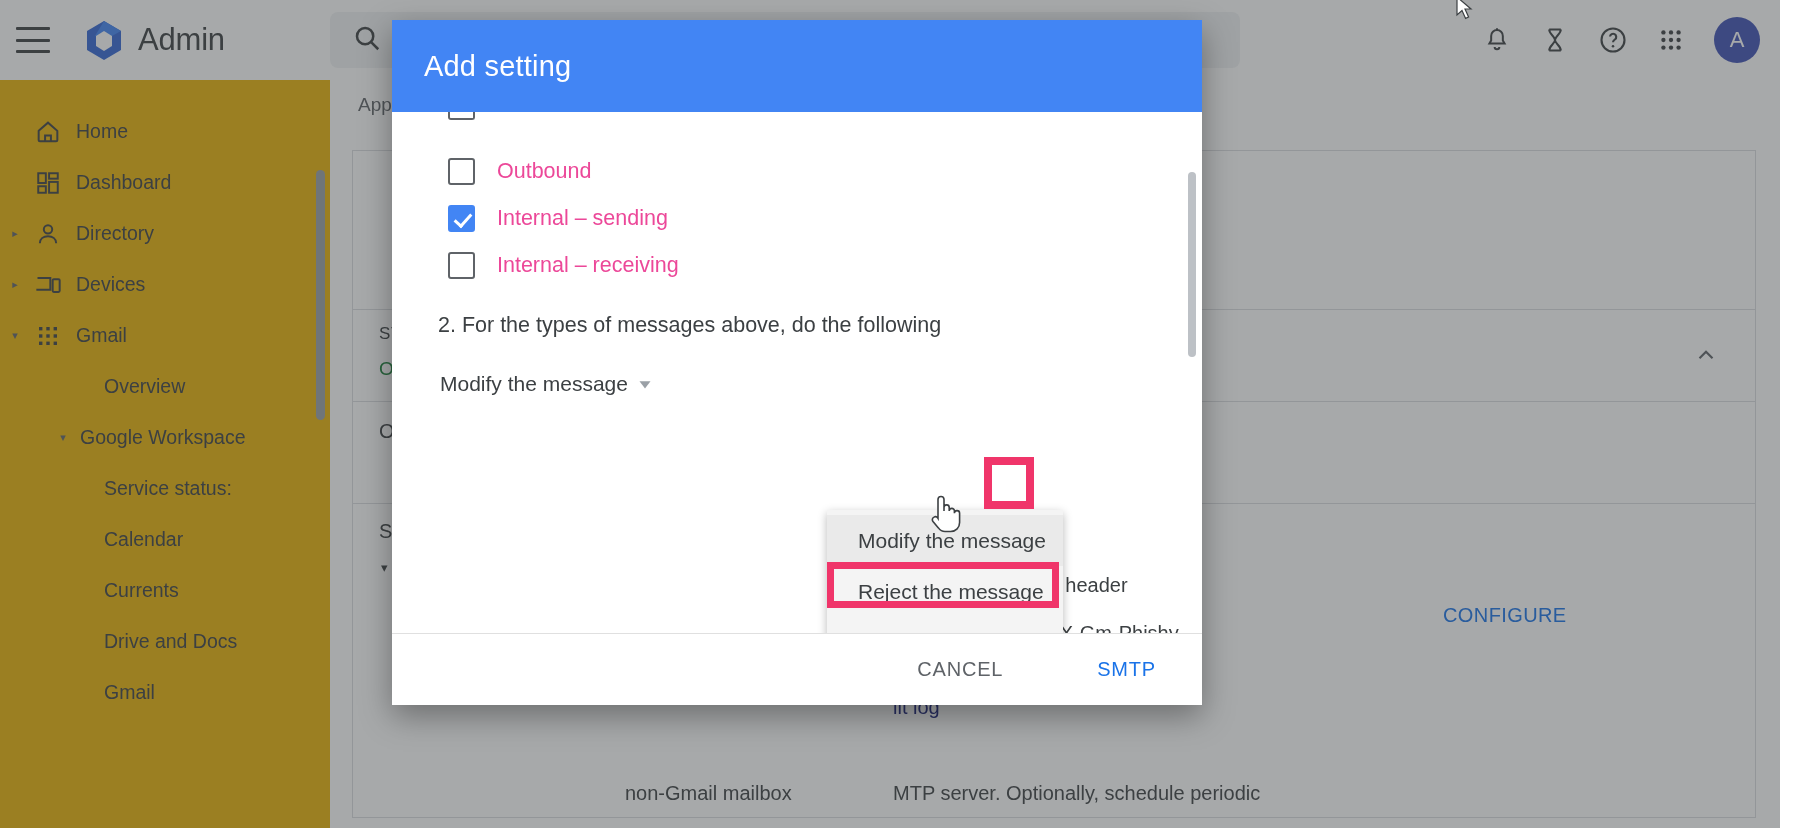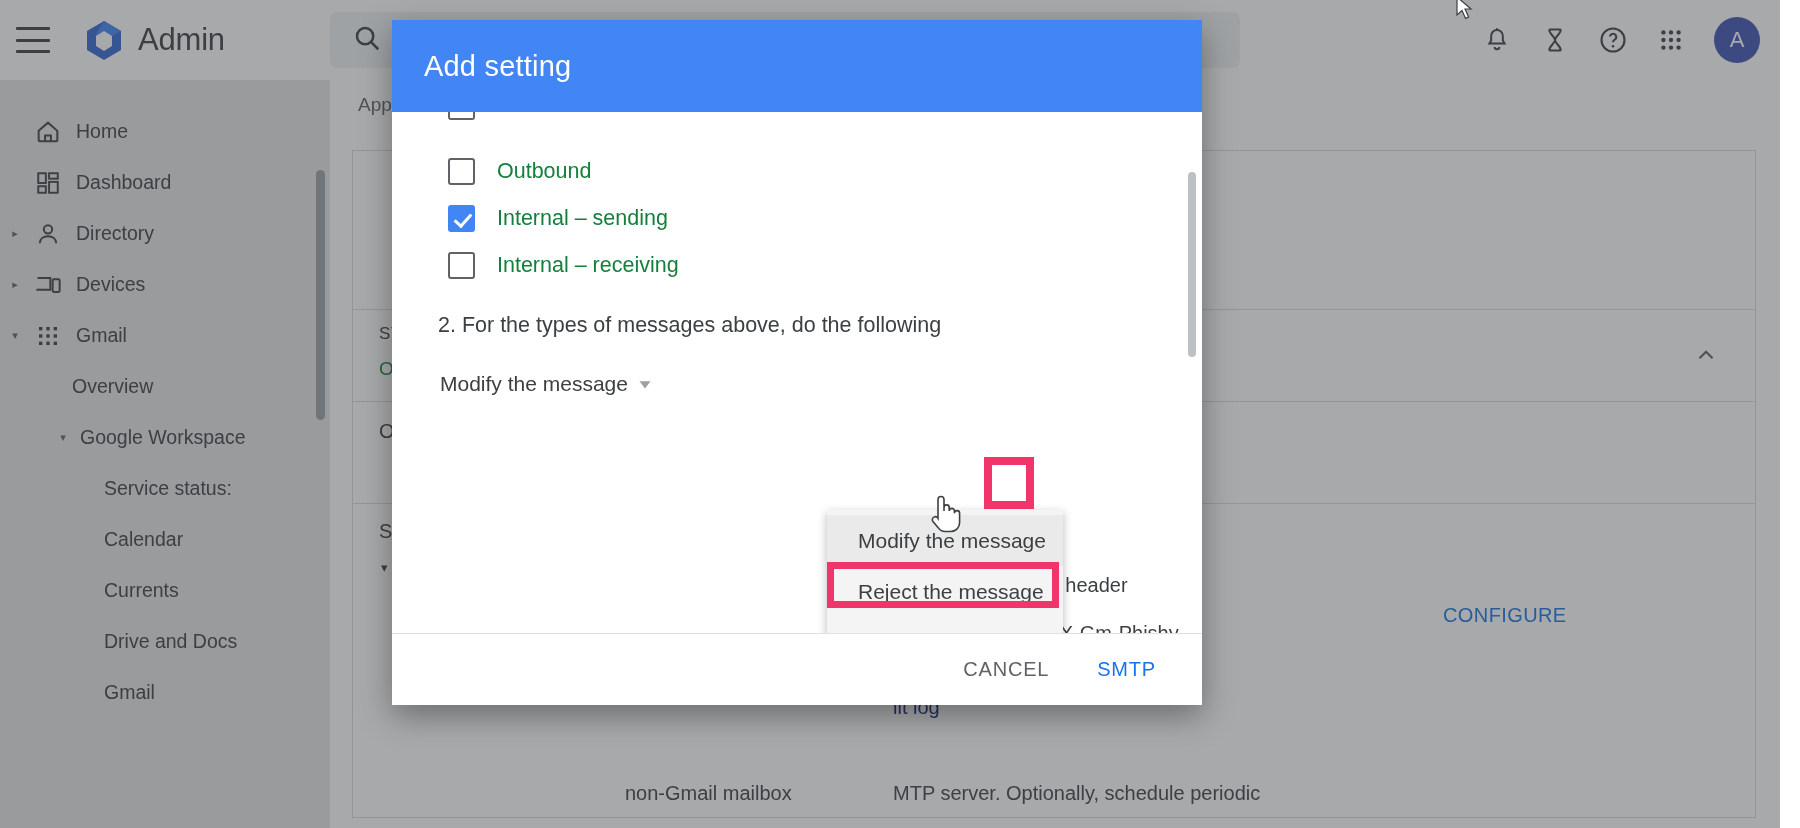--- a/index.html
+++ b/index.html
@@ -35,27 +35,27 @@
   .topright { position: absolute; right: 10px; top: 0; height: 80px;
     display: flex; align-items: center; gap: 28px; padding-right: 10px; }
   .tr-icon { width: 30px; height: 30px; display: flex; align-items: center; justify-content: center; cursor: pointer; }
   .avatar {
     width: 46px; height: 46px; border-radius: 50%; background: #3f51b5;
     color: #fff; font-size: 22px; display: flex; align-items: center; justify-content: center;
   }
 
   
   .sidebar { position: absolute; left: 0; top: 80px; width: 330px; bottom: 0;
-    background: #e5e5e5; padding-top: 26px; overflow: hidden; }
+    background: #eab308; padding-top: 26px; overflow: hidden; }
   .nav-item { height: 51px; display: flex; align-items: center; font-size: 19.5px;
     color: #3c4043; padding-left: 4px; cursor: pointer; }
   .nav-caret { width: 22px; text-align: center; font-size: 11px; color: #5f6368; }
   .nav-ico { width: 44px; display: flex; align-items: center; justify-content: center; }
   .nav-label { margin-left: 6px; }
-  .sub1 { padding-left: 66px; }
+  .sub1 { padding-left: 98px; }
   .sub2 { padding-left: 52px; }
   .sub3 { padding-left: 98px; }
   .sidebar-scrollbar {
     position: absolute; left: 316px; top: 90px; width: 9px; height: 250px;
     background: #9aa0a6; border-radius: 5px; cursor: pointer;
   }
 
   
   .content { position: absolute; left: 330px; top: 80px; right: 0; bottom: 0;
     background: #fff; padding: 0; }
@@ -96,21 +96,21 @@
 
   .chk-row { display: flex; align-items: center; height: 47px; }
   .chk-row.first { margin-top: 5px; }
   .cbox { width: 27px; height: 27px; border: 2px solid #5f6368; border-radius: 3px;
     margin-left: 24px; background: #fff; flex: 0 0 auto; }
   .cbox.checked { background: #4285f4; border-color: #4285f4; position: relative; }
   .cbox.checked::after {
     content: ""; position: absolute; left: 8px; top: 3px; width: 7px; height: 14px;
     border: solid #fff; border-width: 0 3px 3px 0; transform: rotate(42deg);
   }
-  .chk-label { margin-left: 22px; font-size: 21.5px; color: #15803d; }
+  .chk-label { margin-left: 22px; font-size: 21.5px; color: #ec4899; }
 
   .step2 { margin-top: 24px; margin-left: 14px; font-size: 21.5px; color: #3c4043; }
 
   .select-row { margin-top: 33px; margin-left: 16px; display: flex; align-items: center; }
   .select-value { font-size: 21px; color: #3c4043; }
   .select-arrow { margin-left: 4px; width: 26px; height: 26px; display: flex;
     align-items: center; justify-content: center; }
 
   .hl-box { position: absolute; border: 8px solid #f0356a; }
   .hl-arrow { left: 592px; top: 345px; width: 50px; height: 52px; }
@@ -122,21 +122,21 @@
   }
   .dd-item { height: 51px; display: flex; align-items: center; padding-left: 31px;
     font-size: 21px; color: #3c4043; cursor: pointer; white-space: nowrap; }
   .dd-item.hover { background: #eaeaea; }
 
   .side-txt { position: absolute; font-size: 20px; color: #3c4043; }
 
   .dlg-foot { height: 72px; border-top: 1px solid #e0e0e0; display: flex;
     align-items: center; justify-content: flex-end; gap: 40px; padding-right: 42px; background: #fff; }
   .btn-flat { background: none; border: none; font-size: 20px; letter-spacing: .8px;
-    cursor: pointer; font-family: inherit; padding: 8px 4px; }
+    cursor: pointer; font-family: inherit; padding: 8px 4px; margin-left: 46px; }
   .btn-cancel { color: #5f6368; }
   .btn-save { color: #1a73e8; font-weight: 500; }
 
   .cursor-hand { position: absolute; left: 533px; top: 378px; width: 40px; height: 44px; }
   .cursor-arrow { position: absolute; left: 1455px; top: -4px; }
 </style>
 </head>
 <body>
 
 <div id="root">

